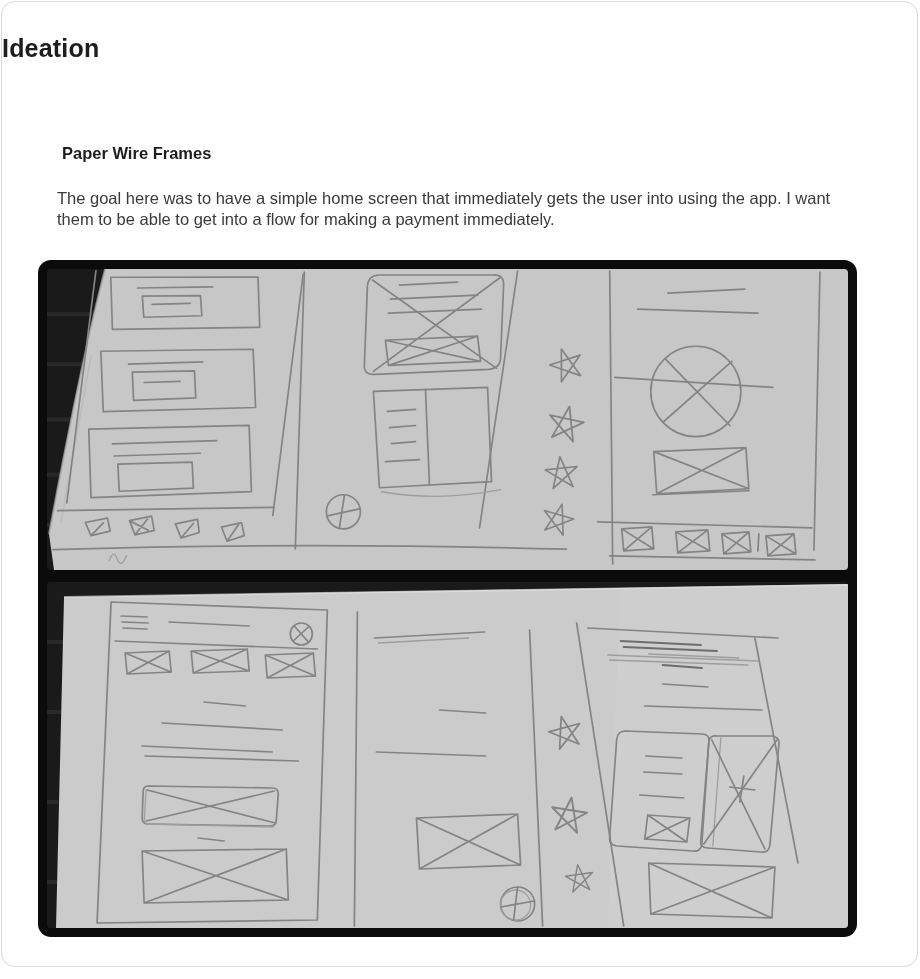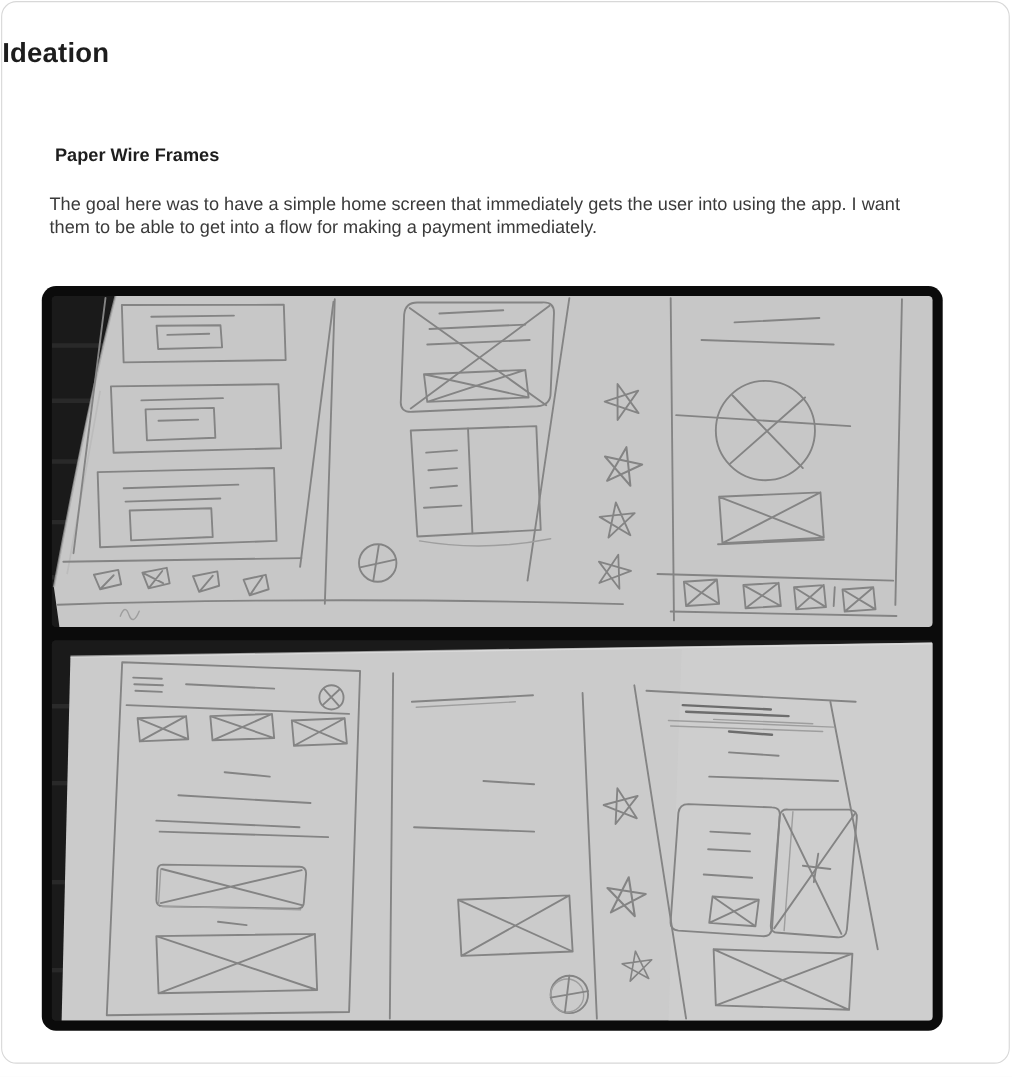--- a/index.html
+++ b/index.html
@@ -2,23 +2,23 @@
 <html style="--page-bg: #ffffff; --page-border: #d8d8d8; --heading-color: #1d1d1d; --text-color: #3a3a3a; --frame-color: #0b0b0b; --desk-color: #1a1a1a; --paper-color: #c7c7c7; --paper-color-2: #cbcbcb; --pencil-color: #848484; --pencil-dark: #6d6d6d; --pencil-light: #9e9e9e;"><head>
 <meta charset="utf-8">
 <style>
   html,body{margin:0;padding:0;background:#ffffff;width:920px;height:979px;
     font-family:"Liberation Sans",sans-serif;-webkit-font-smoothing:antialiased;}
   .page{position:absolute;left:1px;top:1px;width:915px;height:964px;
     background:var(--page-bg,#ffffff);border:1px solid var(--page-border,#d8d8d8);
     border-radius:14px;overflow:hidden;}
   .title{position:absolute;top:32px;left:0;right:0;margin:0;text-align:left;
     font-size:25px;font-weight:700;color:var(--heading-color,#1d1d1d);letter-spacing:.2px;}
-  .subheading{position:absolute;top:130px;left:48px;margin:0;
+  .subheading{position:absolute;top:130px;left:48px;margin:12px;
     font-size:16.5px;font-weight:700;color:var(--heading-color,#1d1d1d);}
-  .bodytext{position:absolute;top:174px;left:43px;width:808px;margin:0;
+  .bodytext{position:absolute;top:174px;left:43px;width:808px;margin:12px;
     font-size:16.5px;line-height:21px;color:var(--text-color,#3a3a3a);}
   .photos{position:absolute;left:36px;top:258px;width:819px;height:677px;margin:0;
     background:var(--frame-color,#0b0b0b);border-radius:13px;box-sizing:border-box;
     padding:9px;display:flex;flex-direction:column;gap:12px;}
   .photo{width:801px;overflow:hidden;border-radius:4px;background:var(--desk-color,#1a1a1a);}
   .photo.top{height:301px;}
   .photo.bottom{height:346px;}
   .photo svg{display:block;width:100%;height:100%;}
   
   .pencil, .pencil path, .pencil circle, .pencil use{stroke:var(--pencil-color,#848484);

